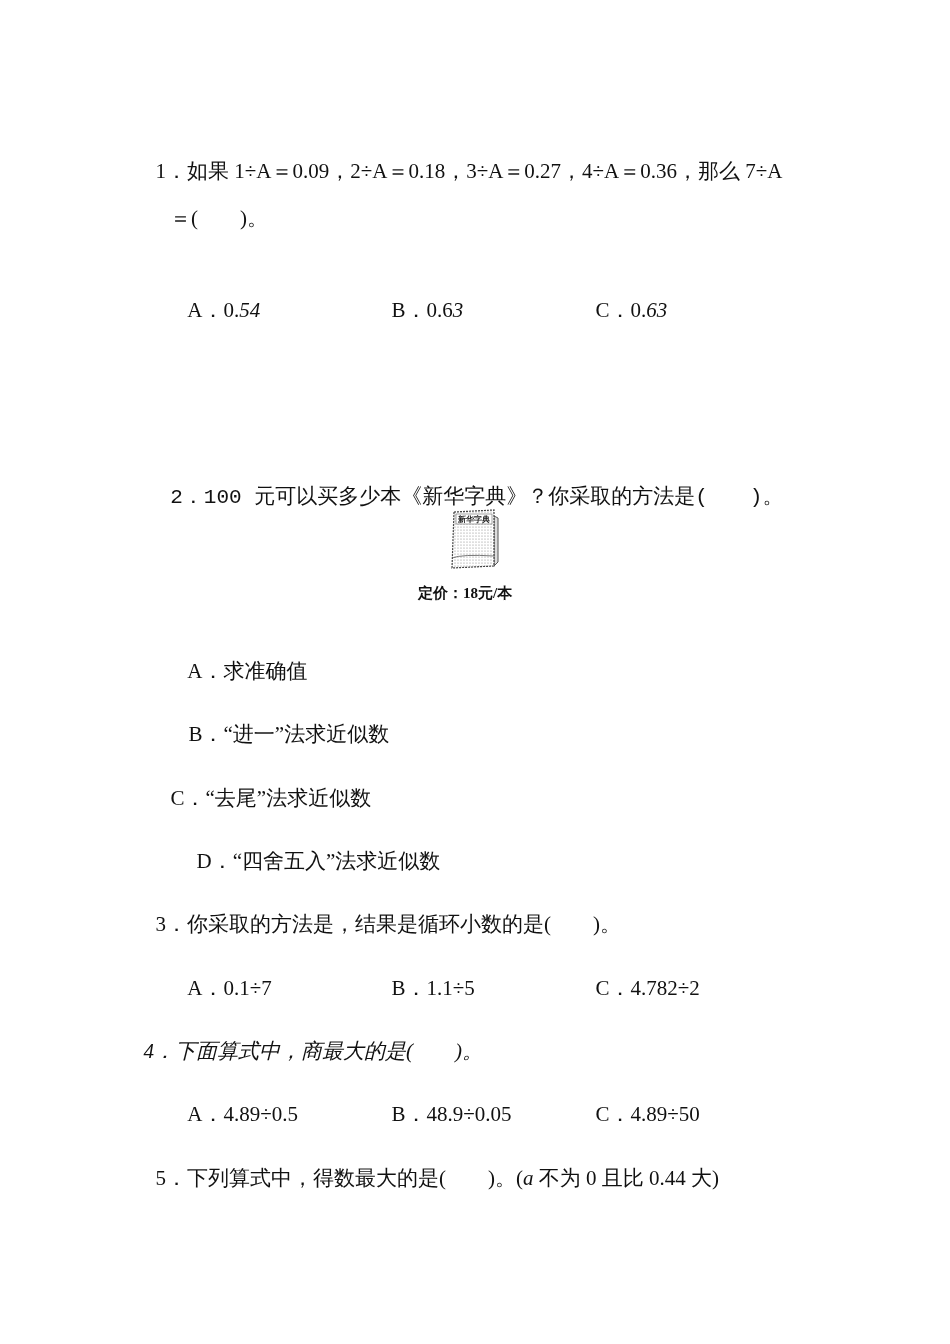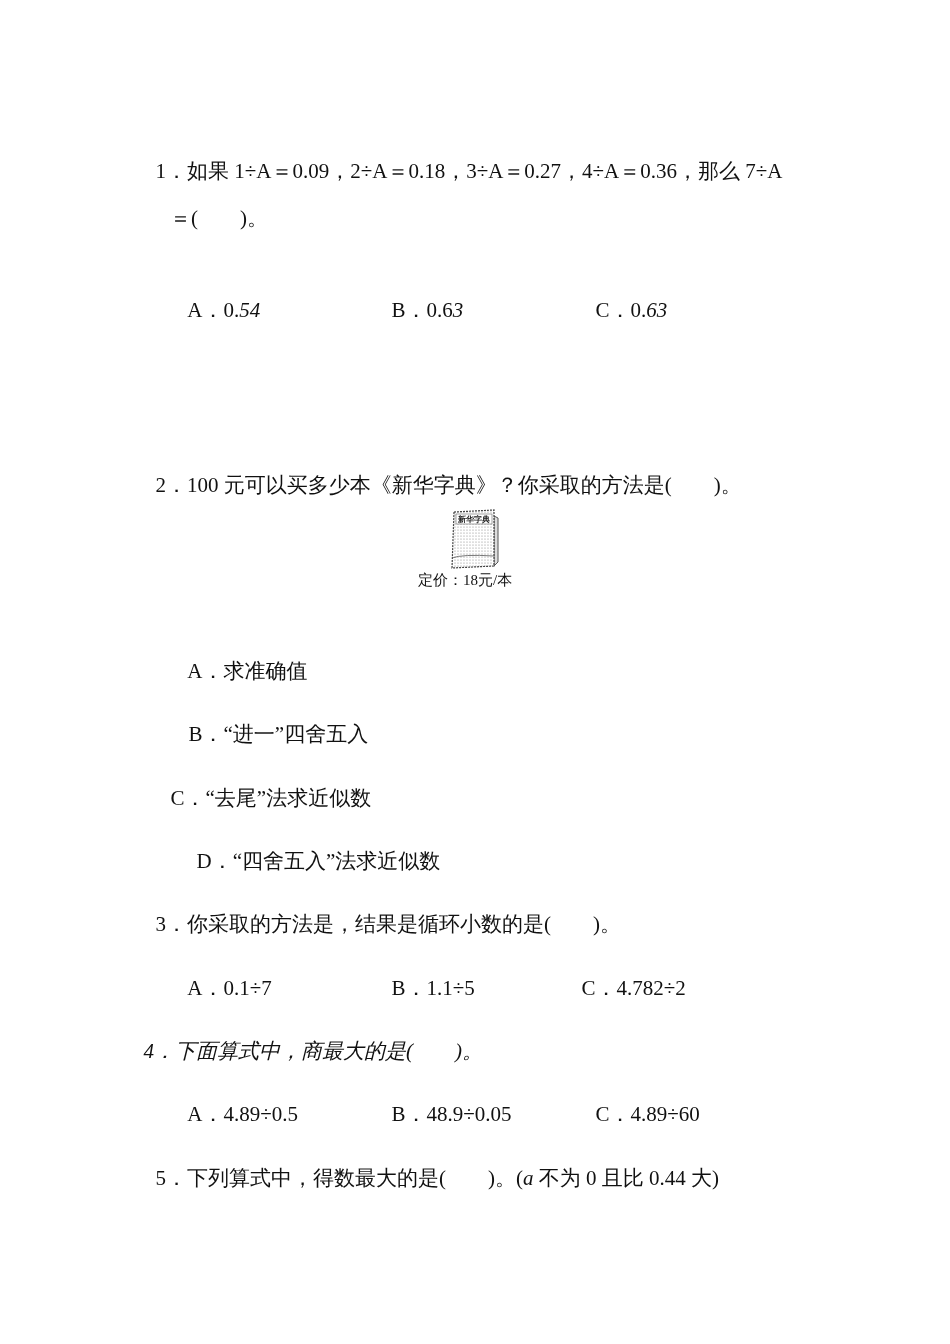--- a/index.html
+++ b/index.html
@@ -3,41 +3,41 @@
 <meta charset="utf-8">
 <style>
   html, body { margin: 0; padding: 0; background: #ffffff; }
   body { width: 950px; height: 1344px; position: relative; overflow: hidden;
          font-family: "Liberation Serif", "DejaVu Serif", serif; color: #111; font-size: 21px; }
   .line { position: absolute; white-space: pre; line-height: 30px; }
   .opt { position: absolute; white-space: pre; line-height: 30px; }
   .it { font-style: italic; margin-top: 36px; }
   .fig { position: absolute; left: 418px; top: 508px; width: 115px; text-align: left; }
   .fig svg { display: block; margin: 0 auto; }
-  .caption { font-size: 15px; line-height: 20px; margin-top: 0; font-weight: normal; }
+  .caption { font-size: 15px; line-height: 20px; margin-top: 13px; font-weight: bold; }
 </style>
 </head>
 <body>
 
 <div class="line" style="left:145px; top:126px;">
   <span>1．</span><span>如果 1÷A＝0.09，2÷A＝0.18，3÷A＝0.27，4÷A＝0.36，那么 7÷A</span>
 </div>
 <div class="line" style="left:170px; top:203px;">＝(　　)。</div>
 
 <div class="opt" style="left:178px; top:265px;">
   <span>A．</span><span>0.</span><span class="it">54</span>
 </div>
 <div class="opt" style="left:381px; top:265px;">
   <span>B．</span><span>0.6</span><span class="it">3</span>
 </div>
 <div class="opt" style="left:585px; top:265px;">
   <span>C．</span><span>0.</span><span class="it">63</span>
 </div>
 
-<div class="line" style="left:145px; top:440px;">
+<div class="line" style="left:145px; top:453px;font-family:Liberation Mono, monospace;">
   <span>2．</span><span>100 元可以买多少本《新华字典》？你采取的方法是(　　)。</span>
 </div>
 
 <div class="fig">
   <svg width="56" height="62" viewBox="0 0 56 62">
     <defs>
       <pattern id="dots" width="3" height="3" patternUnits="userSpaceOnUse">
         <rect width="3" height="3" fill="#fff"></rect>
         <circle cx="1" cy="1" r="0.6" fill="#888"></circle>
       </pattern>
@@ -48,50 +48,50 @@
     <text x="26" y="14" font-size="8" text-anchor="middle" font-family="DejaVu Sans, sans-serif" font-weight="bold" fill="#222">新华字典</text>
     <path d="M4 50 Q14 46 46 48" fill="none" stroke="#555" stroke-width="0.8"></path>
   </svg>
   <div class="caption">定价：18元/本</div>
 </div>
 
 <div class="opt" style="left:178px; top:626px;">
   <span>A．</span><span>求准确值</span>
 </div>
 <div class="opt" style="left:178px; top:689px;">
-  <span>B．</span><span>“进一”四舍五入</span>
+  <span>B．</span><span>“进一”法求近似数</span>
 </div>
 <div class="opt" style="left:160px; top:753px;">
   <span>C．</span><span>“去尾”法求近似数</span>
 </div>
 <div class="opt" style="left:186px; top:816px;">
   <span>D．</span><span>“四舍五入”法求近似数</span>
 </div>
 
 <div class="line" style="left:145px; top:879px;">
   <span>3．</span><span>你采取的方法是，结果是循环小数的是(　　)。</span>
 </div>
 <div class="opt" style="left:178px; top:943px;">
   <span>A．</span><span>0.1÷7</span>
 </div>
 <div class="opt" style="left:381px; top:943px;">
   <span>B．</span><span>1.1÷5</span>
 </div>
-<div class="opt" style="left:571px; top:943px;">
+<div class="opt" style="left:585px; top:943px;">
   <span>C．</span><span>4.782÷2</span>
 </div>
 
 <div class="line" style="left:133px; top:1006px;font-style:italic;">
   <span>4．</span><span>下面算式中，商最大的是(　　)。</span>
 </div>
 <div class="opt" style="left:178px; top:1069px;">
   <span>A．</span><span>4.89÷0.5</span>
 </div>
 <div class="opt" style="left:381px; top:1069px;">
   <span>B．</span><span>48.9÷0.05</span>
 </div>
 <div class="opt" style="left:585px; top:1069px;">
-  <span>C．</span><span>4.89÷60</span>
+  <span>C．</span><span>4.89÷50</span>
 </div>
 
 <div class="line" style="left:145px; top:1133px;">
   <span>5．</span><span>下列算式中，得数最大的是(　　)。(</span><span class="it">a</span><span> 不为 0 且比 0.44 大)</span>
 </div>
 
 </body></html>

